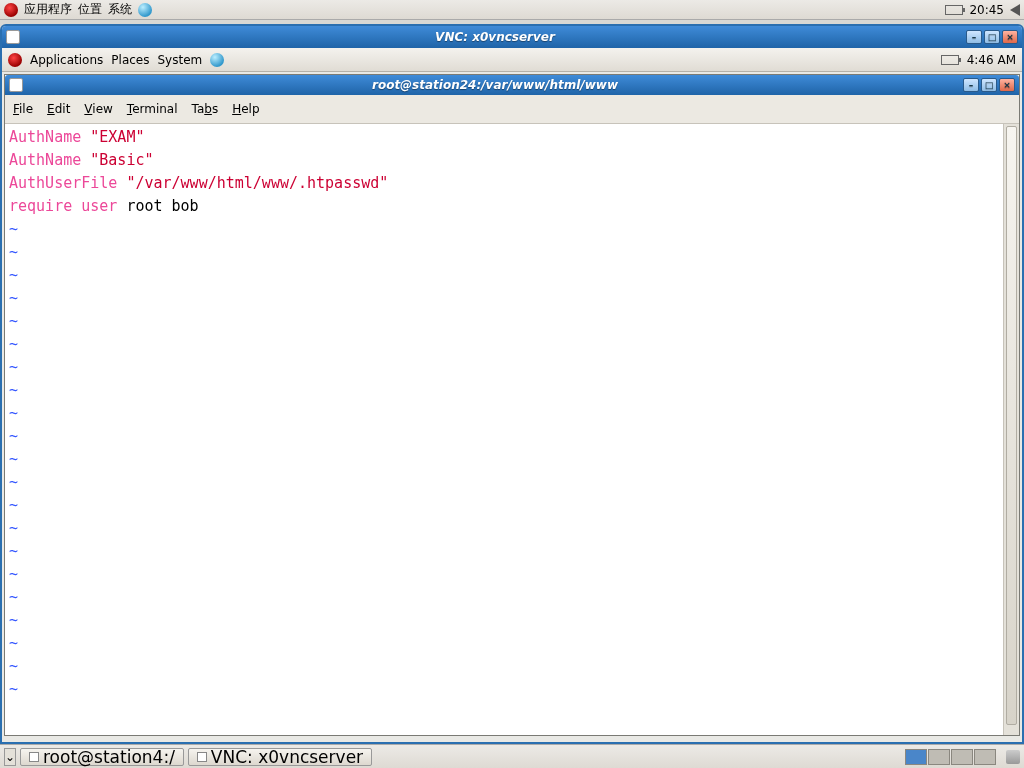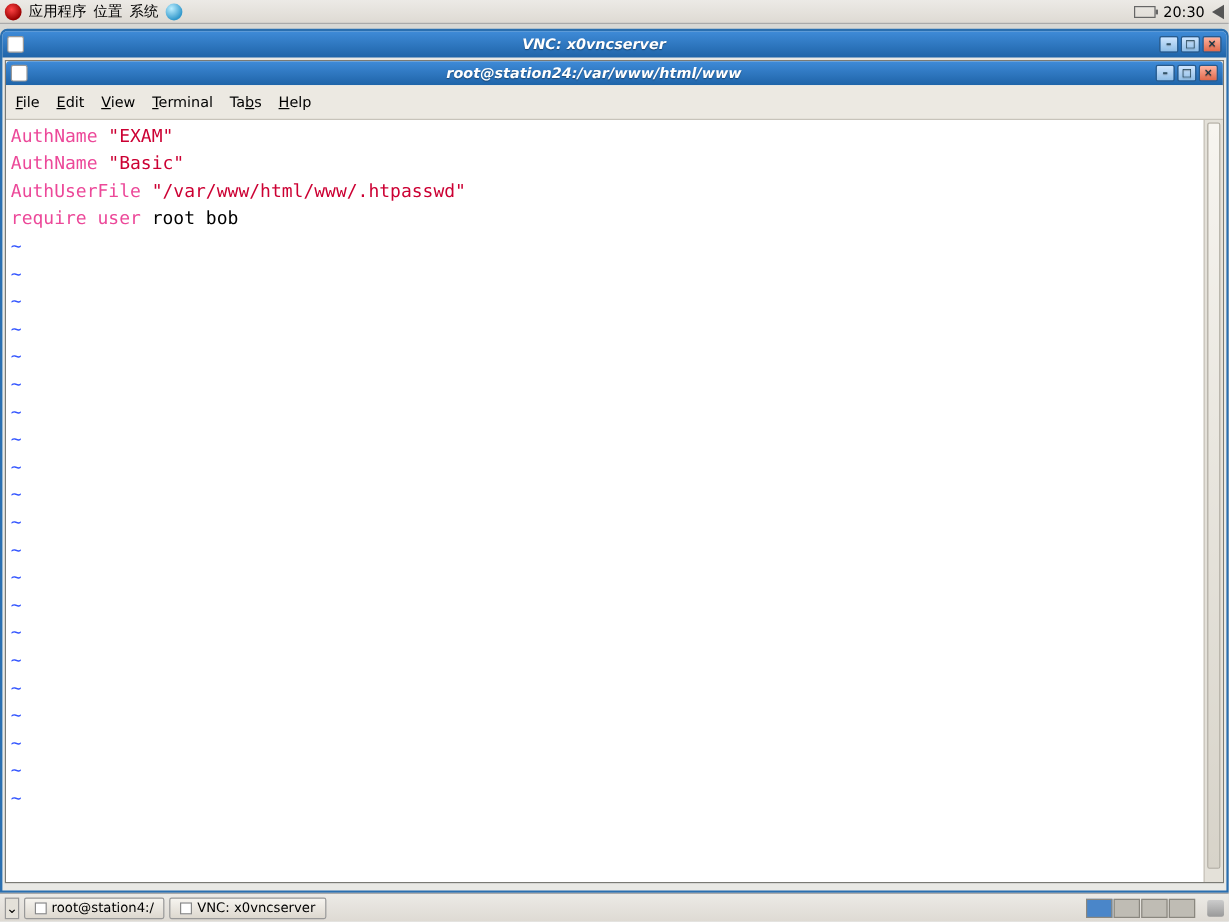--- a/index.html
+++ b/index.html
@@ -137,55 +137,65 @@
 
   
   .taskbar {
     position:absolute;left:0;bottom:0;width:1024px;height:24px;
     background:linear-gradient(#eceae6,#dedad3);
     border-top:1px solid #aaa;
     display:flex;align-items:center;gap:4px;padding:0 4px;
   }
   .taskbtn{
     height:18px;padding:0 8px;border:1px solid #999;background:linear-gradient(#f6f4ef,#ddd8cf);
-    display:flex;align-items:center;gap:4px;border-radius:2px;font-size:11px;
+    display:flex;align-items:center;gap:4px;border-radius:2px;font-size:17px;
   }
   .taskbtn .sq{width:10px;height:10px;background:#fff;border:1px solid #888;}
   .ws-switch{display:flex;gap:1px;margin-left:auto;}
   .ws{width:22px;height:16px;background:#bfbcb4;border:1px solid #8a877f;}
   .ws.active{background:#4a86c9;}
   .trash{width:14px;height:14px;background:linear-gradient(#ccc,#999);border-radius:2px;margin-left:6px;}
   .hide-btn{width:12px;height:18px;border:1px solid #999;background:#e4e1d9;display:flex;align-items:center;justify-content:center;}
 </style>
 </head>
 <body>
 
 <div class="host-panel">
   <span class="redhat-dot"></span>
   <span class="menu-txt">应用程序</span>
   <span class="menu-txt">位置</span>
   <span class="menu-txt">系统</span>
   <span class="globe-icon"></span>
   <span class="spacer"></span>
   <span class="battery-icon"></span>
-  <span>20:30</span>
+  <span>20:45</span>
   <span class="speaker-icon"></span>
 </div>
 
 <div class="vnc-window">
   <div class="titlebar-blue">
     <span class="tb-icon"></span>
     <span class="center-title">VNC: x0vncserver</span>
     <div class="winbtns">
       <div class="winbtn">–</div>
       <div class="winbtn">□</div>
       <div class="winbtn close">×</div>
     </div>
   </div>
 
+  <div class="gnome-panel">
+    <span class="redhat-dot"></span>
+    <span class="menu-txt">Applications</span>
+    <span class="menu-txt">Places</span>
+    <span class="menu-txt">System</span>
+    <span class="globe-icon"></span>
+    <span class="spacer"></span>
+    <span class="battery-icon"></span>
+    <span>4:46 AM</span>
+  </div>
 
   <div class="term-window">
     <div class="term-title">
       <span class="tb-icon"></span>
       <span class="center-title">root@station24:/var/www/html/www</span>
       <div class="winbtns">
         <div class="winbtn">–</div>
         <div class="winbtn">□</div>
         <div class="winbtn close">×</div>
       </div>

